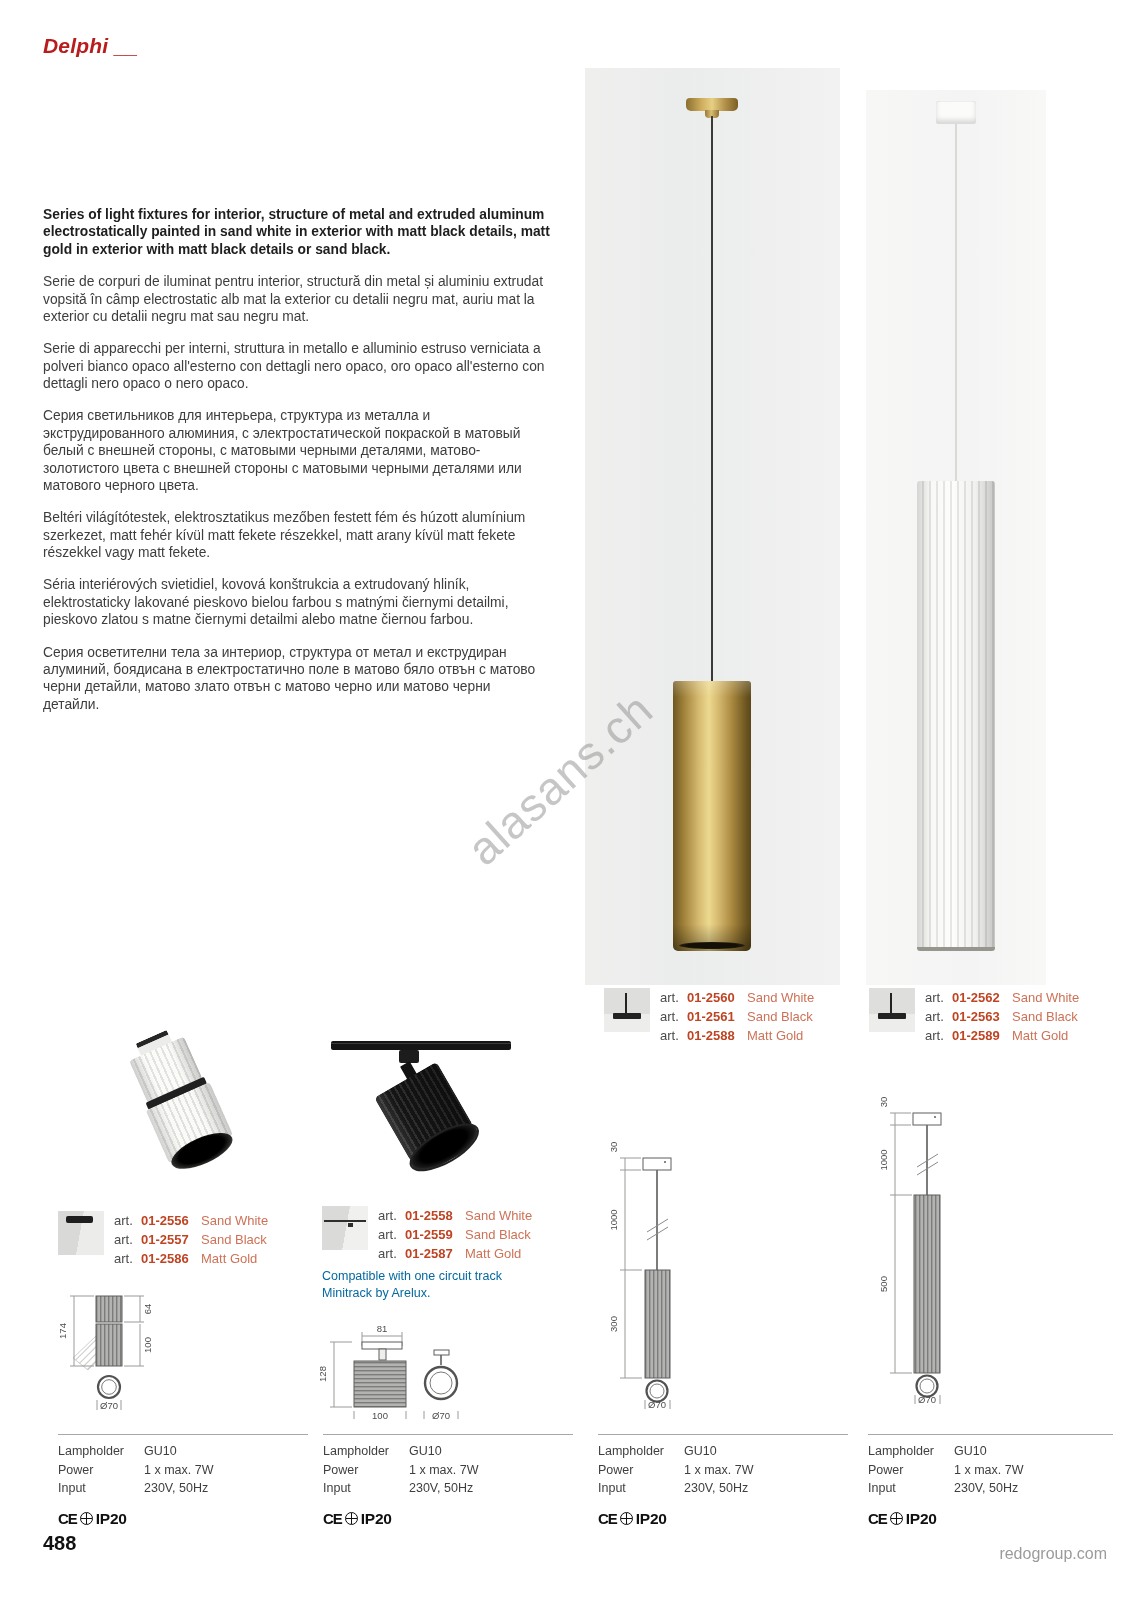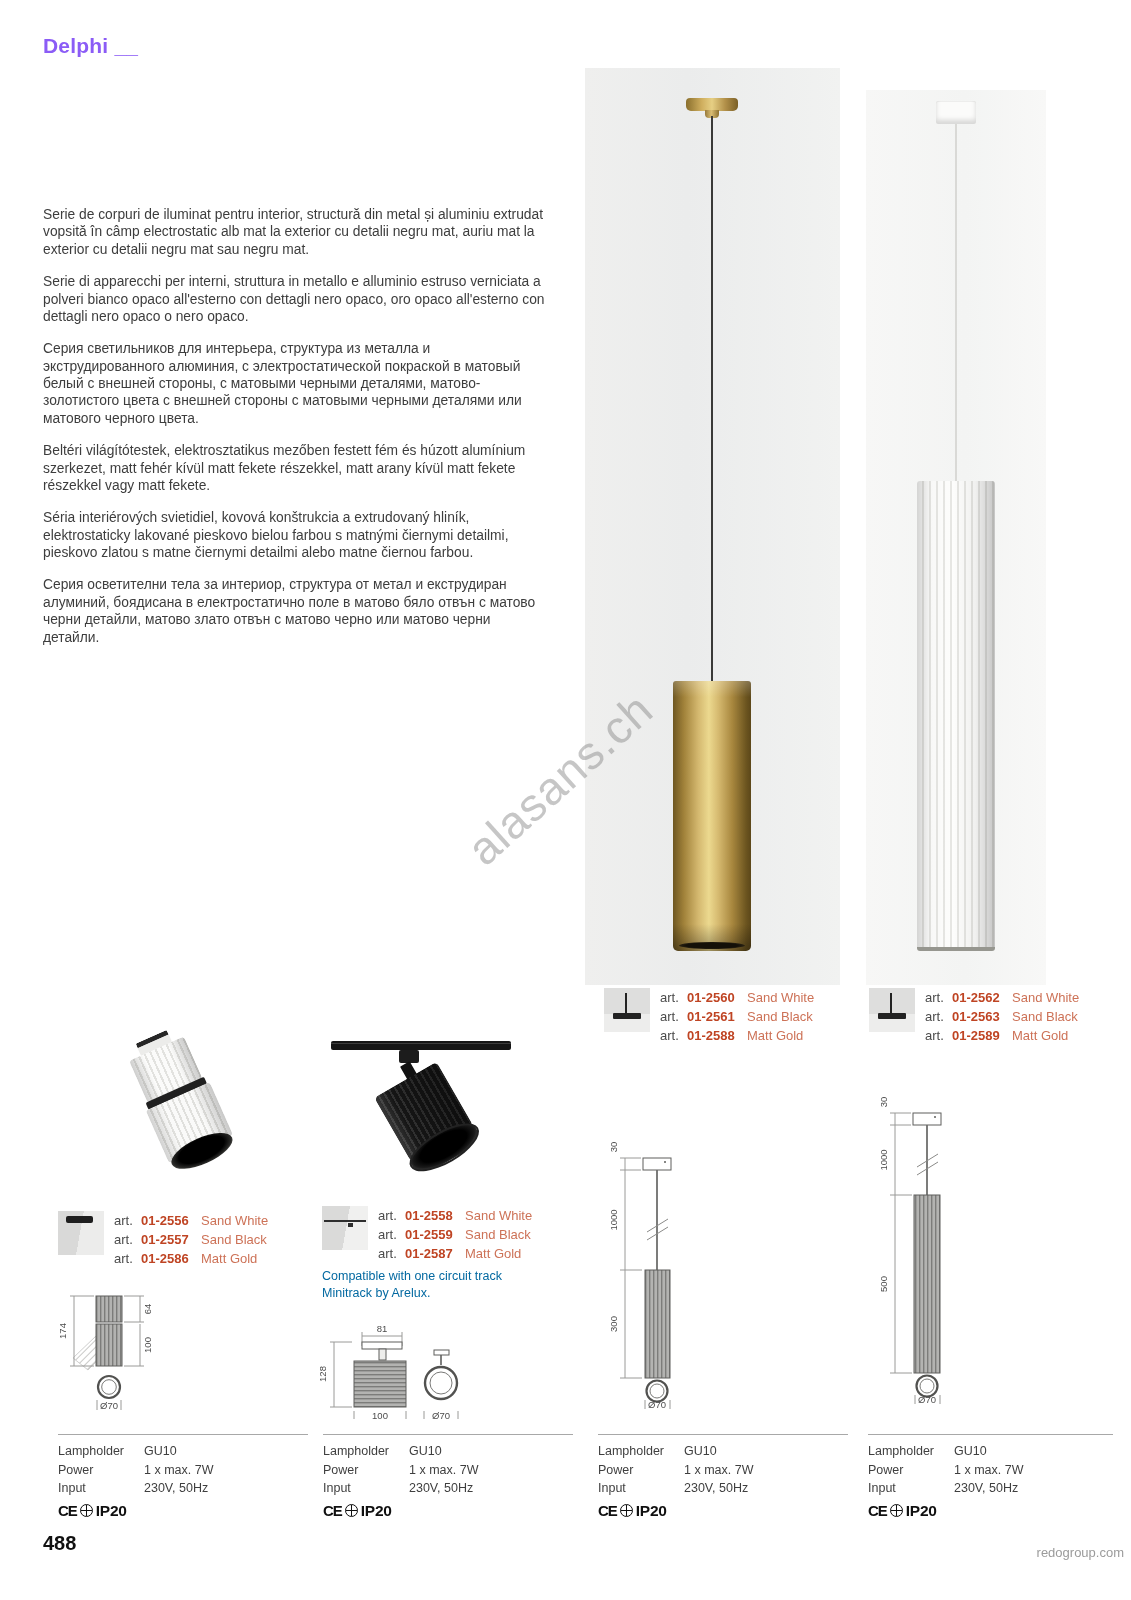--- a/index.html
+++ b/index.html
@@ -1,20 +1,20 @@
 <!DOCTYPE html>
 <html><head>
 <meta charset="utf-8">
 <style>
   * { margin:0; padding:0; box-sizing:border-box; }
   html,body { background:#ffffff; }
   body { font-family:"Liberation Sans", sans-serif; color:#333; }
   .page { position:relative; width:1131px; height:1600px; background:#fff; overflow:hidden; }
 
-  .brand { position:absolute; left:43px; top:34px; font-size:21px; font-weight:700; color:#8b5cf6; letter-spacing:.2px; }
+  .brand { position:absolute; left:43px; top:34px; font-size:21px; font-weight:700; color:#b91c1c; letter-spacing:.2px;font-style:italic; }
   .title { position:absolute; left:41px; top:88px; font-size:68px; font-weight:300; color:#1c1c1c; letter-spacing:1px; }
 
   .intro { position:absolute; left:43px; top:206px; width:507px; }
   .intro p { font-size:13.8px; line-height:1.26; color:#3d3d3d; margin-bottom:15px; }
   .intro p.en { font-weight:700; color:#1e1e1e; }
 
   
   .panel { position:absolute; }
   .panel-gold { left:585px; top:68px; width:255px; height:917px;
     background:linear-gradient(90deg,#efefee,#ebecec 40%,#f1f2f1); }
@@ -93,38 +93,39 @@
   .art-row .fin { color:#cd7257; }
   .note { position:absolute; font-size:12.5px; line-height:1.32; color:#0369a1; width:210px; }
 
   
   .drawing { position:absolute; }
   .drawing text { font-family:"Liberation Sans", sans-serif; font-size:9.5px; fill:#4c4c4c; }
 
   
   .spec { position:absolute; width:250px; border-top:1px solid #a8a8a8; padding-top:7px; }
   .spec-row { display:grid; grid-template-columns:86px auto; font-size:12.5px; color:#3f3f3f; line-height:18.5px; }
-  .certs { display:flex; align-items:center; gap:3px; margin-top:4px; color:#101010; }
+  .certs { display:flex; align-items:center; gap:3px; margin-top:12px; color:#101010; }
   .ce { font-size:15px; font-weight:700; letter-spacing:-1px; }
   .globe-icon { width:13px; height:13px; border:1.4px solid #101010; border-radius:50%;
     background:linear-gradient(#101010,#101010) center/100% 1.4px no-repeat,
                linear-gradient(#101010,#101010) center/1.4px 100% no-repeat; }
   .ip { font-size:15.5px; font-weight:800; letter-spacing:-0.3px; }
 
   .page-num { position:absolute; left:43px; top:1532px; font-size:20px; font-weight:700; color:#111; }
-  .site { position:absolute; right:7px; top:1545px; font-size:13px; color:#9b9b9b;padding-left:25px; }
+  .site { position:absolute; right:24px; top:1545px; font-size:16px; color:#9b9b9b;padding-left:25px; }
 </style>
 </head>
 <body>
 
 <div class="page">
 
   <div class="brand">Delphi __</div>
 
   <div class="intro">
+    <p class="en">Series of light fixtures for interior, structure of metal and extruded aluminum electrostatically painted in sand white in exterior with matt black details, matt gold in exterior with matt black details or sand black.</p>
     <p>Serie de corpuri de iluminat pentru interior, structură din metal și aluminiu extrudat vopsită în câmp electrostatic alb mat la exterior cu detalii negru mat, auriu mat la exterior cu detalii negru mat sau negru mat.</p>
     <p>Serie di apparecchi per interni, struttura in metallo e alluminio estruso verniciata a polveri bianco opaco all'esterno con dettagli nero opaco, oro opaco all'esterno con dettagli nero opaco o nero opaco.</p>
     <p>Серия светильников для интерьера, структура из металла и экструдированного алюминия, с электростатической покраской в матовый белый с внешней стороны, с матовыми черными деталями, матово-золотистого цвета с внешней стороны с матовыми черными деталями или матового черного цвета.</p>
     <p>Beltéri világítótestek, elektrosztatikus mezőben festett fém és húzott alumínium szerkezet, matt fehér kívül matt fekete részekkel, matt arany kívül matt fekete részekkel vagy matt fekete.</p>
     <p>Séria interiérových svietidiel, kovová konštrukcia a extrudovaný hliník, elektrostaticky lakované pieskovo bielou farbou s matnými čiernymi detailmi, pieskovo zlatou s matne čiernymi detailmi alebo matne čiernou farbou.</p>
     <p>Серия осветителни тела за интериор, структура от метал и екструдиран алуминий, боядисана в електростатично поле в матово бяло отвън с матово черни детайли, матово злато отвън с матово черно или матово черни детайли.</p>
   </div>
 
   <div class="panel panel-gold"></div>
   <div class="panel panel-white"></div>

